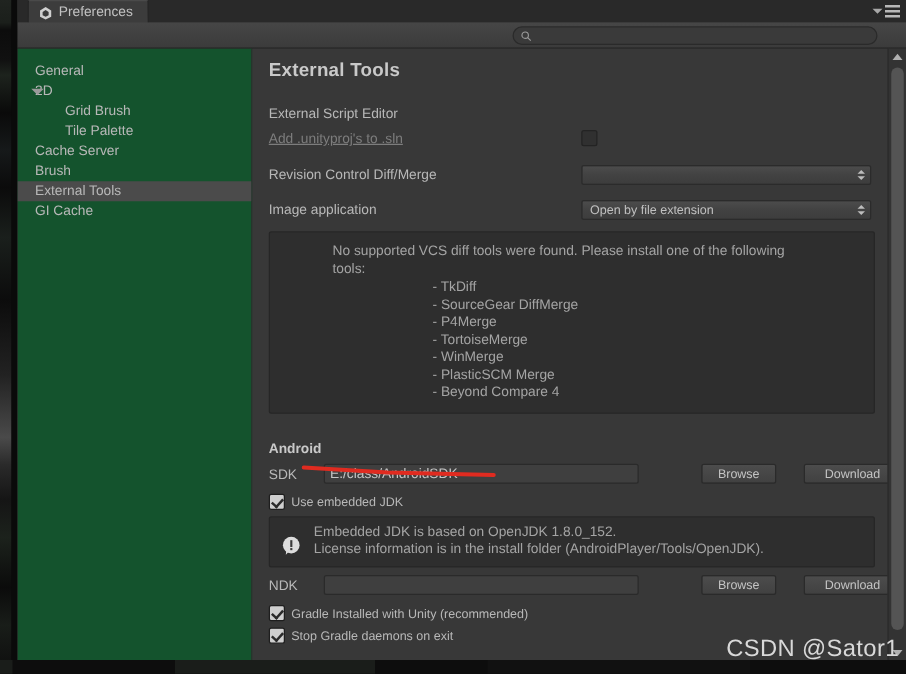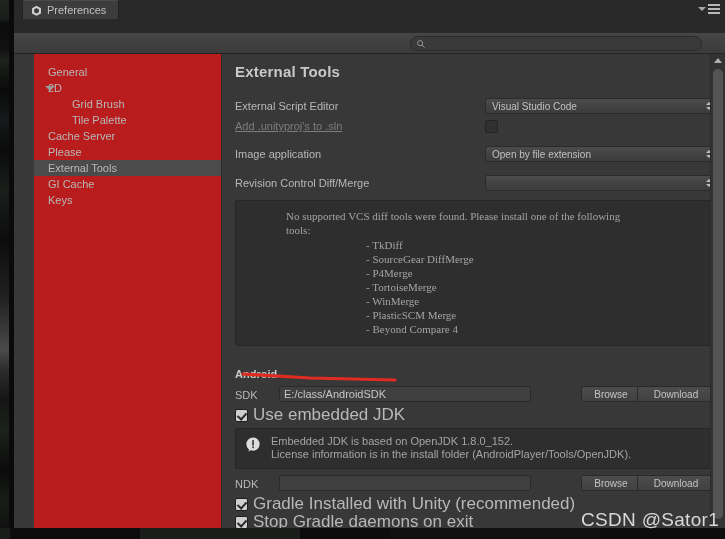--- a/index.html
+++ b/index.html
@@ -63,21 +63,21 @@
     position: absolute;
     left: 14px; top: 0;
     width: 711px; height: 528px;
     background: #383838;
     overflow: hidden;
   }
 
   
   .titlebar {
     position: relative;
-    height: 33px;
+    height: 18px;
     background: #292929;
   }
   .tab {
     position: absolute;
     left: 8px; top: 0;
     height: 19px;
     padding: 0 12px 0 8px;
     background: #3c3c3c;
     border-top: 1px solid #4a4a4a;
     border-left: 1px solid #222;
@@ -163,26 +163,25 @@
   
   .wrap {
     position: relative;
     height: 489px;
     display: flex;
   }
 
   
   .sidebar {
     width: 188px;
-    background: #b91c1c;
+    background: #14532d;
     border-right: 1px solid #2c2c2c;
     padding-top: 10px;
     box-sizing: border-box;
     flex: none;
-    margin-left: 20px;
   }
   .side-item {
     height: 16px;
     display: flex;
     align-items: center;
     font-size: 11px;
     color: #b8b8b8;
     padding-left: 14px;
     box-sizing: border-box;
     position: relative;
@@ -305,21 +304,20 @@
     box-sizing: border-box;
     padding: 7px 8px;
     color: #a4a4a4;
     font-size: 11px;
     line-height: 14px;
   }
   .infobox.vcs {
     width: 485px;
     margin-top: 7px;
     padding: 8px 10px 9px 10px;
-    font-family: Liberation Serif, serif;
   }
   .vcs-head { margin: 0 0 0 40px; }
   .vcs-list { margin: 1px 0 0 120px; }
   .vcs-list div { line-height: 14px; white-space: nowrap; }
 
   .section-head {
     margin-top: 22px;
     margin-bottom: 6px;
     font-size: 11px;
     font-weight: bold;
@@ -361,37 +359,37 @@
     box-sizing: border-box;
     color: #c4c4c4;
     font-family: "Liberation Sans", sans-serif;
     font-size: 10px;
     display: flex;
     align-items: center;
     justify-content: center;
     cursor: default;
   }
   .btn-browse { left: 346px; width: 60px; }
-  .btn-download { left: 402px; width: 78px; }
+  .btn-download { left: 428px; width: 78px; }
 
   .chk-row {
     display: flex;
-    align-items: center;
+    align-items: flex-end;
     gap: 5px;
     height: 16px;
     margin-bottom: 2px;
-    font-size: 17px;
+    font-size: 10px;
     color: #b8b8b8;
   }
 
   .infobox.note {
     width: 485px;
     margin: 5px 0 6px 0;
     display: flex;
-    align-items: flex-start;
+    align-items: flex-end;
     gap: 9px;
     padding: 6px 8px 7px 8px;
   }
   .note-icon { flex: none; width: 18px; height: 18px; margin-top: 1px; }
   .note-text { flex: 1; }
   .note-text div { line-height: 13px; white-space: nowrap; }
 
   
   .vscroll {
     position: absolute;
@@ -503,77 +501,65 @@
         <div class="side-item depth2">
           <span>Grid Brush</span>
         </div>
         <div class="side-item depth2">
           <span>Tile Palette</span>
         </div>
         <div class="side-item">
           <span>Cache Server</span>
         </div>
         <div class="side-item">
-          <span>Please</span>
+          <span>Brush</span>
         </div>
         <div class="side-item selected">
           <span>External Tools</span>
         </div>
         <div class="side-item">
           <span>GI Cache</span>
         </div>
-        <div class="side-item">
-          <span>Keys</span>
-        </div>
       </div>
 
       <div class="content">
         <div class="inner">
 
           <h1 class="page-title">External Tools</h1>
 
           <div class="row">
             <span class="lbl">External Script Editor</span>
+          </div>
+
+          <div class="row">
+            <span class="lbl dim">Add .unityproj's to .sln</span>
+            <div class="field-col" style="top:1px;">
+              <span class="chk off"></span>
+            </div>
+          </div>
+
+
+          <div class="row" style="margin-top:11px;">
+            <span class="lbl">Revision Control Diff/Merge</span>
             <div class="field-col">
               <div class="dropdown">
-                <span class="dd-text">Visual Studio Code</span>
+                <span class="dd-text"></span>
                 <span class="dd-arrows">
                     <i class="up"></i>
                     <i class="dn"></i>
                   </span>
               </div>
             </div>
           </div>
 
-          <div class="row">
-            <span class="lbl dim">Add .unityproj's to .sln</span>
-            <div class="field-col" style="top:1px;">
-              <span class="chk off"></span>
-            </div>
-          </div>
-
-
           <div class="row" style="margin-top:10px;">
             <span class="lbl">Image application</span>
             <div class="field-col">
               <div class="dropdown">
                 <span class="dd-text">Open by file extension</span>
-                <span class="dd-arrows">
-                    <i class="up"></i>
-                    <i class="dn"></i>
-                  </span>
-              </div>
-            </div>
-          </div>
-
-          <div class="row" style="margin-top:11px;">
-            <span class="lbl">Revision Control Diff/Merge</span>
-            <div class="field-col">
-              <div class="dropdown">
-                <span class="dd-text"></span>
                 <span class="dd-arrows">
                     <i class="up"></i>
                     <i class="dn"></i>
                   </span>
               </div>
             </div>
           </div>
 
           <div class="infobox vcs">
             <div class="vcs-head">No supported VCS diff tools were found. Please install one of the following</div>

